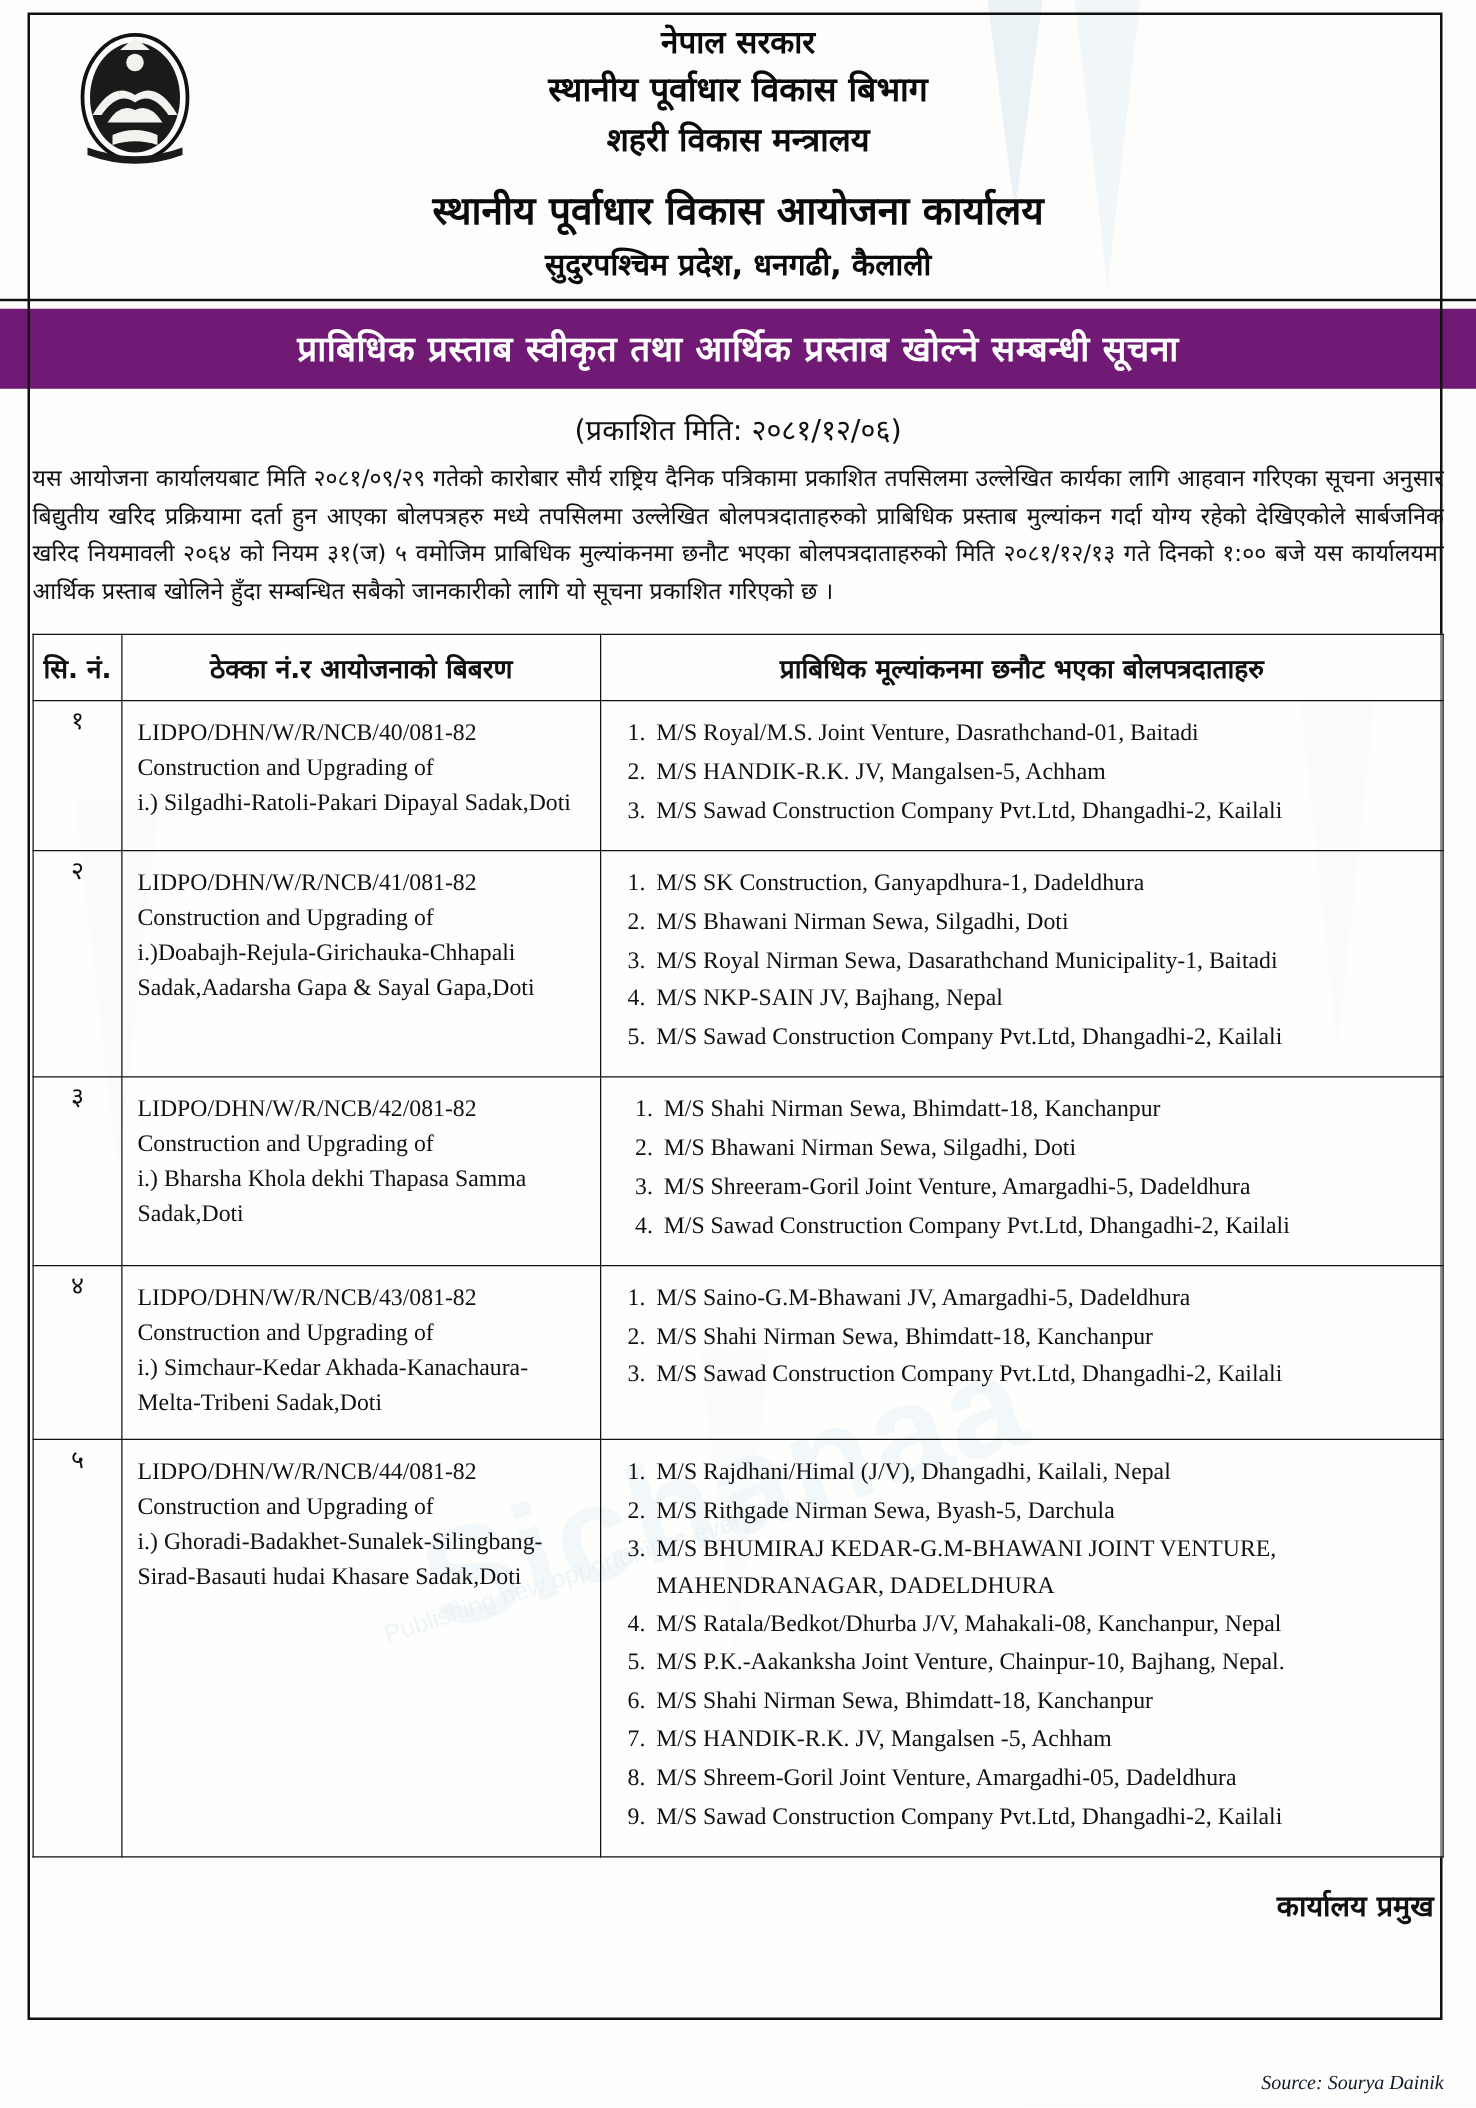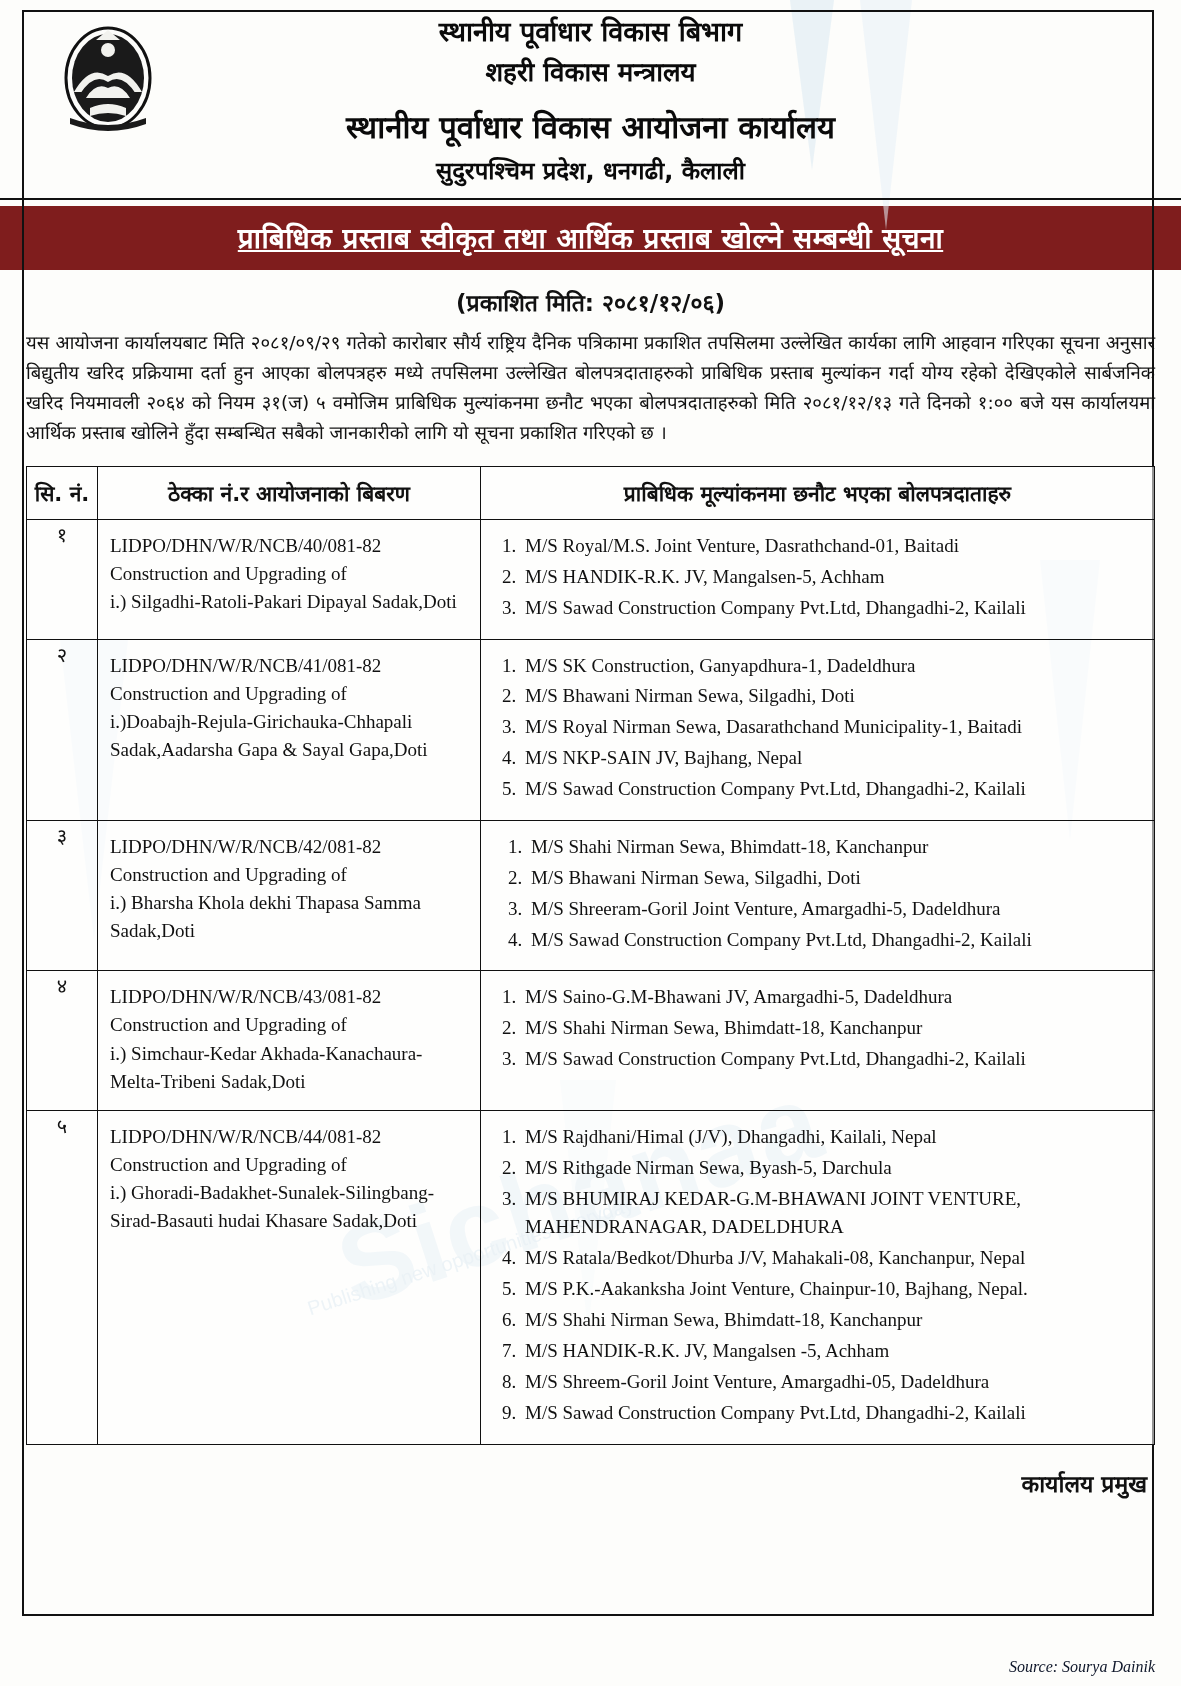--- a/index.html
+++ b/index.html
@@ -123,35 +123,34 @@
   .l4 { font-size: 31px; margin-top: 20px; }
   .l5 { font-size: 24px; margin-top: 9px; }
 
   .rule {
     height: 2px;
     background: #111;
     margin: 12px 0 0 0;
   }
 
   .banner {
-    background: #7f1d1d;
+    background: #701a75;
     color: #fff;
     text-align: center;
     padding: 12px 0 14px 0;
     font-family: "DejaVu Sans", sans-serif;
     font-weight: bold;
     font-size: 28px;
     letter-spacing: .5px;
-    text-decoration: underline;
   }
 
   .pubdate {
     text-align: center;
     font-family: "DejaVu Sans", sans-serif;
-    font-weight: bold;
+    font-weight: normal;
     font-size: 23px;
     margin-top: 16px;
     margin-bottom: 6px;
     position: relative;
     z-index: 3;
   }
 
   .body-text {
     font-family: "DejaVu Sans", sans-serif;
     font-size: 18.5px;
@@ -254,20 +253,21 @@
         <ellipse cx="48" cy="58" rx="36" ry="44" fill="#1a1a1a"></ellipse>
         <path d="M14 72 Q30 44 48 56 Q66 44 82 72 Z" fill="#f2f2ee"></path>
         <path d="M20 74 Q34 52 48 62 Q62 52 76 74 Z" fill="#1a1a1a"></path>
         <path d="M26 78 Q36 62 48 68 Q60 62 70 78 Z" fill="#f2f2ee"></path>
         <path d="M30 88 Q48 80 66 88 L66 96 Q48 90 30 96 Z" fill="#f2f2ee"></path>
         <circle cx="48" cy="30" r="7" fill="#f2f2ee"></circle>
         <path d="M36 20 L48 10 L60 20 Z" fill="#f2f2ee"></path>
         <path d="M10 98 Q48 112 86 98 L86 104 Q48 118 10 104 Z" fill="#1a1a1a"></path>
       </svg>
     </div>
+    <div class="nep l1">नेपाल सरकार</div>
     <div class="nep l3">स्थानीय पूर्वाधार विकास बिभाग</div>
     <div class="nep l2">शहरी विकास मन्त्रालय</div>
     <div class="nep l4">स्थानीय पूर्वाधार विकास आयोजना कार्यालय</div>
     <div class="nep l5">सुदुरपश्चिम प्रदेश, धनगढी, कैलाली</div>
     <div class="rule"></div>
   </div>
 
   <div class="banner">प्राबिधिक प्रस्ताब स्वीकृत तथा आर्थिक प्रस्ताब खोल्ने सम्बन्धी सूचना</div>
 
   <div class="pubdate">(प्रकाशित मिति: २०८१/१२/०६)</div>

